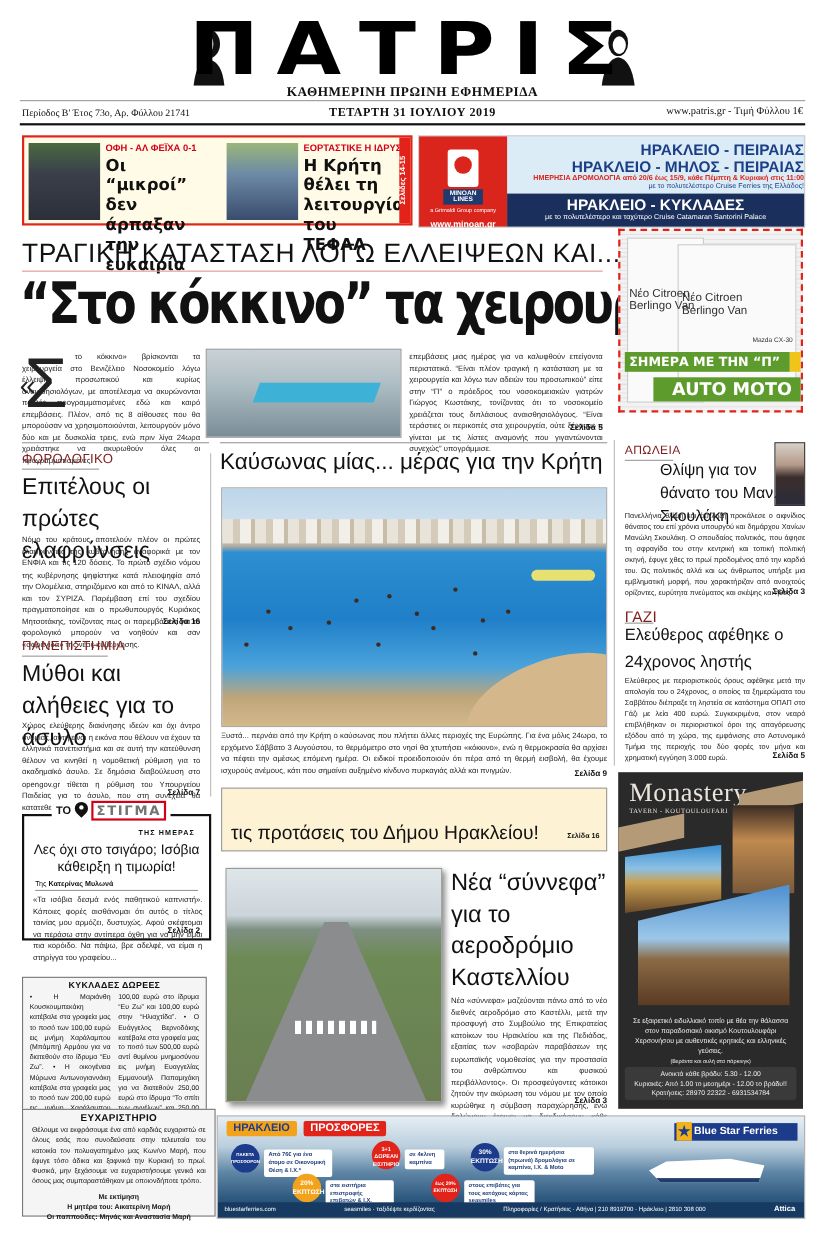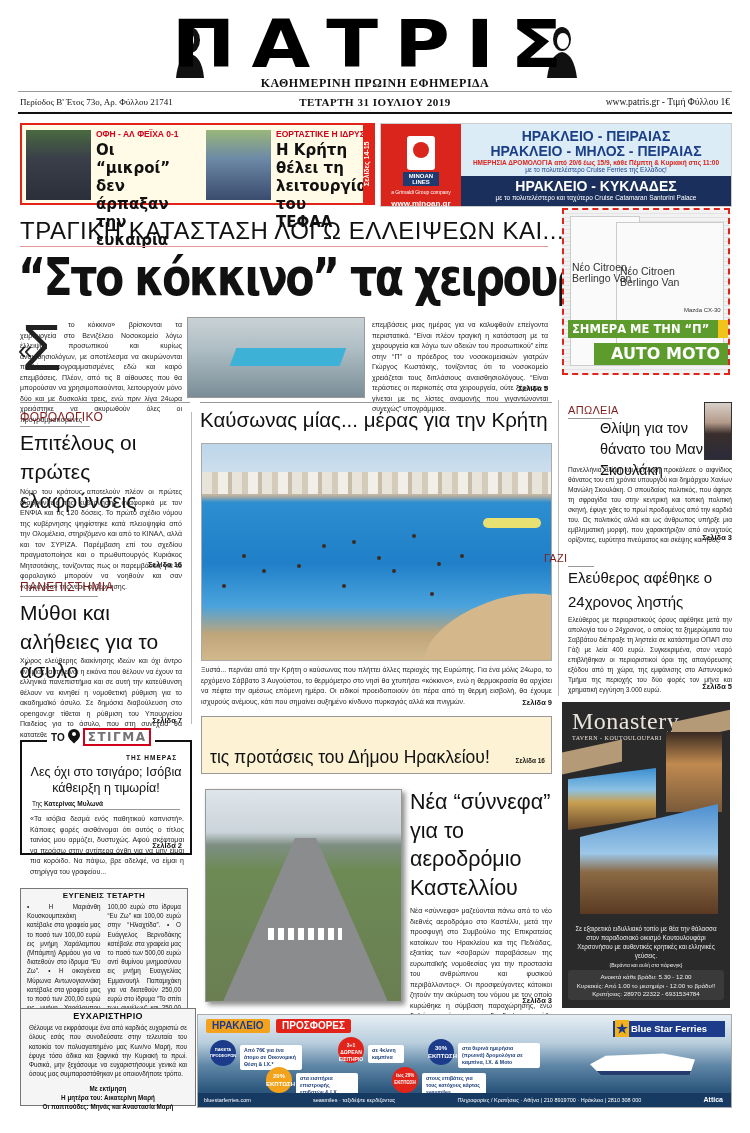--- a/index.html
+++ b/index.html
@@ -19,21 +19,21 @@
 .promo-kicker{position:absolute;font-size:8.5px;font-weight:bold;color:#d0021b}
 .promo-head{position:absolute;font-family:"DejaVu Sans",sans-serif;font-weight:900;font-size:15px;line-height:18px;color:#111}
 .promo-side{position:absolute;right:0;top:0;width:10px;height:78px;background:#e2231a;color:#fff;font-size:7px;font-weight:bold;writing-mode:vertical-rl;transform:rotate(180deg);text-align:center}
 .minoan{left:380px;top:123px;width:352px;height:84px;border:1px solid #ccc;background:#dcecf7}
 .minoan-left{position:absolute;left:0;top:0;width:80px;height:82px;background:#d9251c;color:#fff;text-align:center}
 .minoan-logo{width:28px;height:34px;margin:12px auto 2px;background:#fff;border-radius:3px;position:relative}
 .minoan-logo:after{content:"";position:absolute;left:6px;top:6px;width:16px;height:16px;border-radius:50%;background:#d9251c}
 .minoan-brand{font-size:6px;font-weight:bold;background:#1e3a6e;margin:0 22px;padding:1px}
 .minoan-grp{font-size:5px;margin-top:3px}
 .minoan-url{font-size:8px;font-weight:bold;margin-top:4px}
-.minoan-r1{position:absolute;left:80px;top:0;width:270px;height:52px;text-align:center;color:#1b3f87}
+.minoan-r1{position:absolute;left:80px;top:0;width:270px;height:52px;text-align:right;color:#1b3f87}
 .minoan-r1 .l1{font-weight:bold;font-size:14px;line-height:15px;margin-top:5px}
 .minoan-r1 .l2{font-weight:bold;font-size:14px;line-height:15px}
 .minoan-r1 .l3{font-size:6.5px;font-weight:bold;color:#d9251c}
 .minoan-r1 .l4{font-size:6.5px;color:#1b3f87}
 .minoan-r2{position:absolute;left:80px;top:52px;width:270px;height:30px;background:#1b2f5c;color:#fff;text-align:center}
 .minoan-r2 .l1{font-weight:bold;font-size:14px;margin-top:2px}
 .minoan-r2 .l2{font-size:6.5px}
 
 .kicker-main{left:20px;top:216px;width:528px;font-size:24px;letter-spacing:.5px;color:#111;line-height:30px;white-space:nowrap}
 .kicker-rule{left:20px;top:246px;width:528px;height:1px;background:#e59595}
@@ -198,21 +198,21 @@
   </div>
   <div class="stigma-sub">ΤΗΣ ΗΜΕΡΑΣ</div>
   <div class="stigma-title">Λες όχι στο τσιγάρο; Ισόβια κάθειρξη η τιμωρία!</div>
   <div class="stigma-by"><span>Της</span> <b>Κατερίνας Μυλωνά</b></div>
   <div class="stigma-rule"></div>
   <div class="stigma-body body-txt">«Τα ισόβια δεσμά ενός παθητικού καπνιστή». Κάποιες φορές αισθάνομαι ότι αυτός ο τίτλος ταινίας μου αρμόζει, δυστυχώς. Αφού σκέφτομαι να περάσω στην αντίπερα όχθη για να μην είμαι πια κορόιδο. Να πάψω, βρε αδελφέ, να είμαι η στηρίγγα του γραφείου...</div>
   <div class="pg" style="position:absolute;right:8px;bottom:3px">Σελίδα 2</div>
 </div>
 
 <div class="abs box-gray" style="left:20px;top:888px;width:168px;height:122px">
-  <div class="box-title">ΕΥΓΕΝΕΙΣ ΤΕΤΑΡΤΗ</div>
+  <div class="box-title">ΚΥΚΛΑΔΕΣ ΔΩΡΕΕΣ</div>
   <div class="don-cols">
     <div>• Η Μαριάνθη Κουσκουμπεκάκη κατέβαλε στα γραφεία μας το ποσό των 100,00 ευρώ εις μνήμη Χαράλαμπου (Μπάμπη) Αρμάου για να διατεθούν στο ίδρυμα “Ευ Ζω”. • Η οικογένεια Μύρωνα Αντωνογιαννάκη κατέβαλε στα γραφεία μας το ποσό των 200,00 ευρώ εις μνήμη Χαράλαμπου (Μπάμπη) Αρμάου για να διατεθούν</div>
     <div>100,00 ευρώ στο ίδρυμα “Ευ Ζω” και 100,00 ευρώ στην “Ηλιαχτίδα”. • Ο Ευάγγελος Βερνοδάκης κατέβαλε στα γραφεία μας το ποσό των 500,00 ευρώ αντί θυμίνου μνημοσύνου εις μνήμη Ευαγγελίας Εμμανουήλ Παπαμιχάκη για να διατεθούν 250,00 ευρώ στο ίδρυμα “Το σπίτι των αγγέλων” και 250,00 ευρώ στο “Χαμόγελο του παιδιού”.</div>
   </div>
 </div>
 
 <div class="abs box-gray" style="left:20px;top:1008px;width:176px;height:98px">
   <div class="box-title" style="font-size:9px">ΕΥΧΑΡΙΣΤΗΡΙΟ</div>
   <div class="thanks-body">Θέλουμε να εκφράσουμε ένα από καρδιάς ευχαριστώ σε όλους εσάς που συνοδεύσατε στην τελευταία του κατοικία τον πολυαγαπημένο μας Κων/νο Μαρή, που έφυγε τόσο άδικα και ξαφνικά την Κυριακή το πρωί. Φυσικά, μην ξεχάσουμε να ευχαριστήσουμε γενικά και όσους μας συμπαραστάθηκαν με οποιονδήποτε τρόπο.</div>
   <div class="thanks-sign">
@@ -270,21 +270,21 @@
 </div>
 
 <div class="abs vrule" style="left:558px;top:400px;height:296px"></div>
 <div class="abs sec-kicker" style="left:568px;top:404px;font-size:11px">ΑΠΩΛΕΙΑ</div>
 <div class="abs sec-underline" style="left:568px;top:418px;width:44px"></div>
 <div class="abs sec-head" style="left:600px;top:418px;width:134px;font-size:14.5px;line-height:21px">Θλίψη για τον θάνατο του Μαν. Σκουλάκη</div>
 <div class="abs obit-photo"></div>
 <div class="abs body-txt" style="left:568px;top:465px;width:164px;font-size:6.6px;line-height:10px">Πανελλήνια θλίψη και έκπληξη προκάλεσε ο αιφνίδιος θάνατος του επί χρόνια υπουργού και δημάρχου Χανίων Μανώλη Σκουλάκη. Ο σπουδαίος πολιτικός, που άφησε τη σφραγίδα του στην κεντρική και τοπική πολιτική σκηνή, έφυγε χθες το πρωί προδομένος από την καρδιά του. Ως πολιτικός αλλά και ως άνθρωπος υπήρξε μια εμβληματική μορφή, που χαρακτήριζαν από ανοιχτούς ορίζοντες, ευρύτητα πνεύματος και σκέψης και ήθος.</div>
 <div class="abs pg" style="left:568px;top:533px;width:164px">Σελίδα 3</div>
 
-<div class="abs sec-kicker" style="left:544px;top:552px;font-size:11px">ΓΑΖΙ</div>
+<div class="abs sec-kicker" style="left:568px;top:552px;font-size:14px">ΓΑΖΙ</div>
 <div class="abs sec-underline" style="left:568px;top:566px;width:26px"></div>
 <div class="abs sec-head" style="left:568px;top:566px;width:164px;font-size:15px;line-height:24px">Ελεύθερος αφέθηκε ο 24χρονος ληστής</div>
 <div class="abs body-txt" style="left:568px;top:615px;width:164px;font-size:6.6px;line-height:10px">Ελεύθερος με περιοριστικούς όρους αφέθηκε μετά την απολογία του ο 24χρονος, ο οποίος τα ξημερώματα του Σαββάτου διέπραξε τη ληστεία σε κατάστημα ΟΠΑΠ στο Γάζι με λεία 400 ευρώ. Συγκεκριμένα, στον νεαρό επιβλήθηκαν οι περιοριστικοί όροι της απαγόρευσης εξόδου από τη χώρα, της εμφάνισης στο Αστυνομικό Τμήμα της περιοχής του δύο φορές τον μήνα και χρηματική εγγύηση 3.000 ευρώ.</div>
 <div class="abs pg" style="left:568px;top:682px;width:164px">Σελίδα 5</div>
 
 <div class="abs monastery">
   <div class="mon-title">Monastery</div>
   <div class="mon-sub">TAVERN - KOUTOULOUFARI</div>
   <div class="mon-beige" style="left:0;top:44px;width:60px;height:22px;transform:skewY(-12deg)"></div>
   <div class="mon-beige" style="left:110px;top:14px;width:58px;height:20px;transform:skewY(-12deg)"></div>

